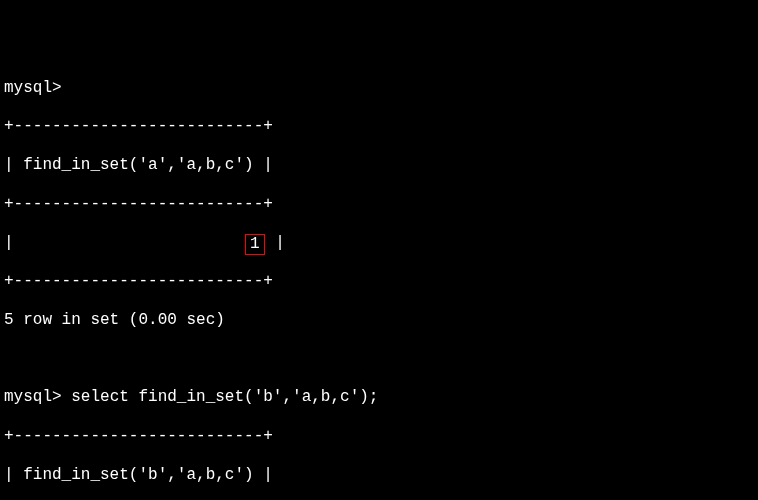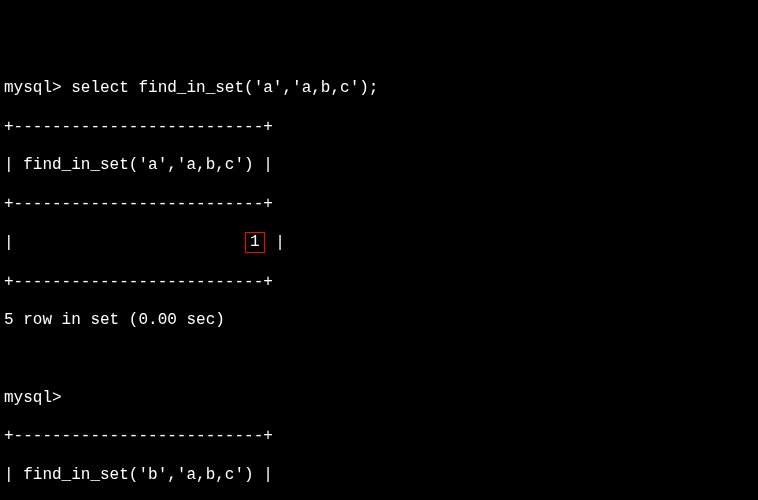--- a/index.html
+++ b/index.html
@@ -15,43 +15,43 @@
       line-height: 1.2;
       padding: 2px 4px;
       width: 758px;
       height: 500px;
       overflow: hidden;
       white-space: pre;
     }
     .line {
       height: 19.5px;
       display: flex;
-      align-items: flex-end;
+      align-items: flex-start;
     }
     .highlight-box {
       display: inline-block;
       border: 1.5px solid #ff0000;
       padding: 0 4px;
       margin: 0 1px;
     }
   </style>
 </head>
 <body>
 
 
 
-<div class="line"><span>mysql&gt;</span><span> </span><span>select find_in_set('a','a,b,c');</span></div>
+<div class="line"><span>mysql&gt;</span><span> </span></div>
 <div class="line">+--------------------------+</div>
 <div class="line">| find_in_set('a','a,b,c') |</div>
 <div class="line">+--------------------------+</div>
 <div class="line"><span>|                        </span><span class="highlight-box">1</span><span> |</span></div>
 <div class="line">+--------------------------+</div>
 <div class="line">5 row in set (0.00 sec)</div>
 <div class="line"> </div>
-<div class="line"><span>mysql&gt;</span><span> </span></div>
+<div class="line"><span>mysql&gt;</span><span> </span><span>select find_in_set('b','a,b,c');</span></div>
 <div class="line">+--------------------------+</div>
 <div class="line">| find_in_set('b','a,b,c') |</div>
 
 
 
 
 
 
 
 

